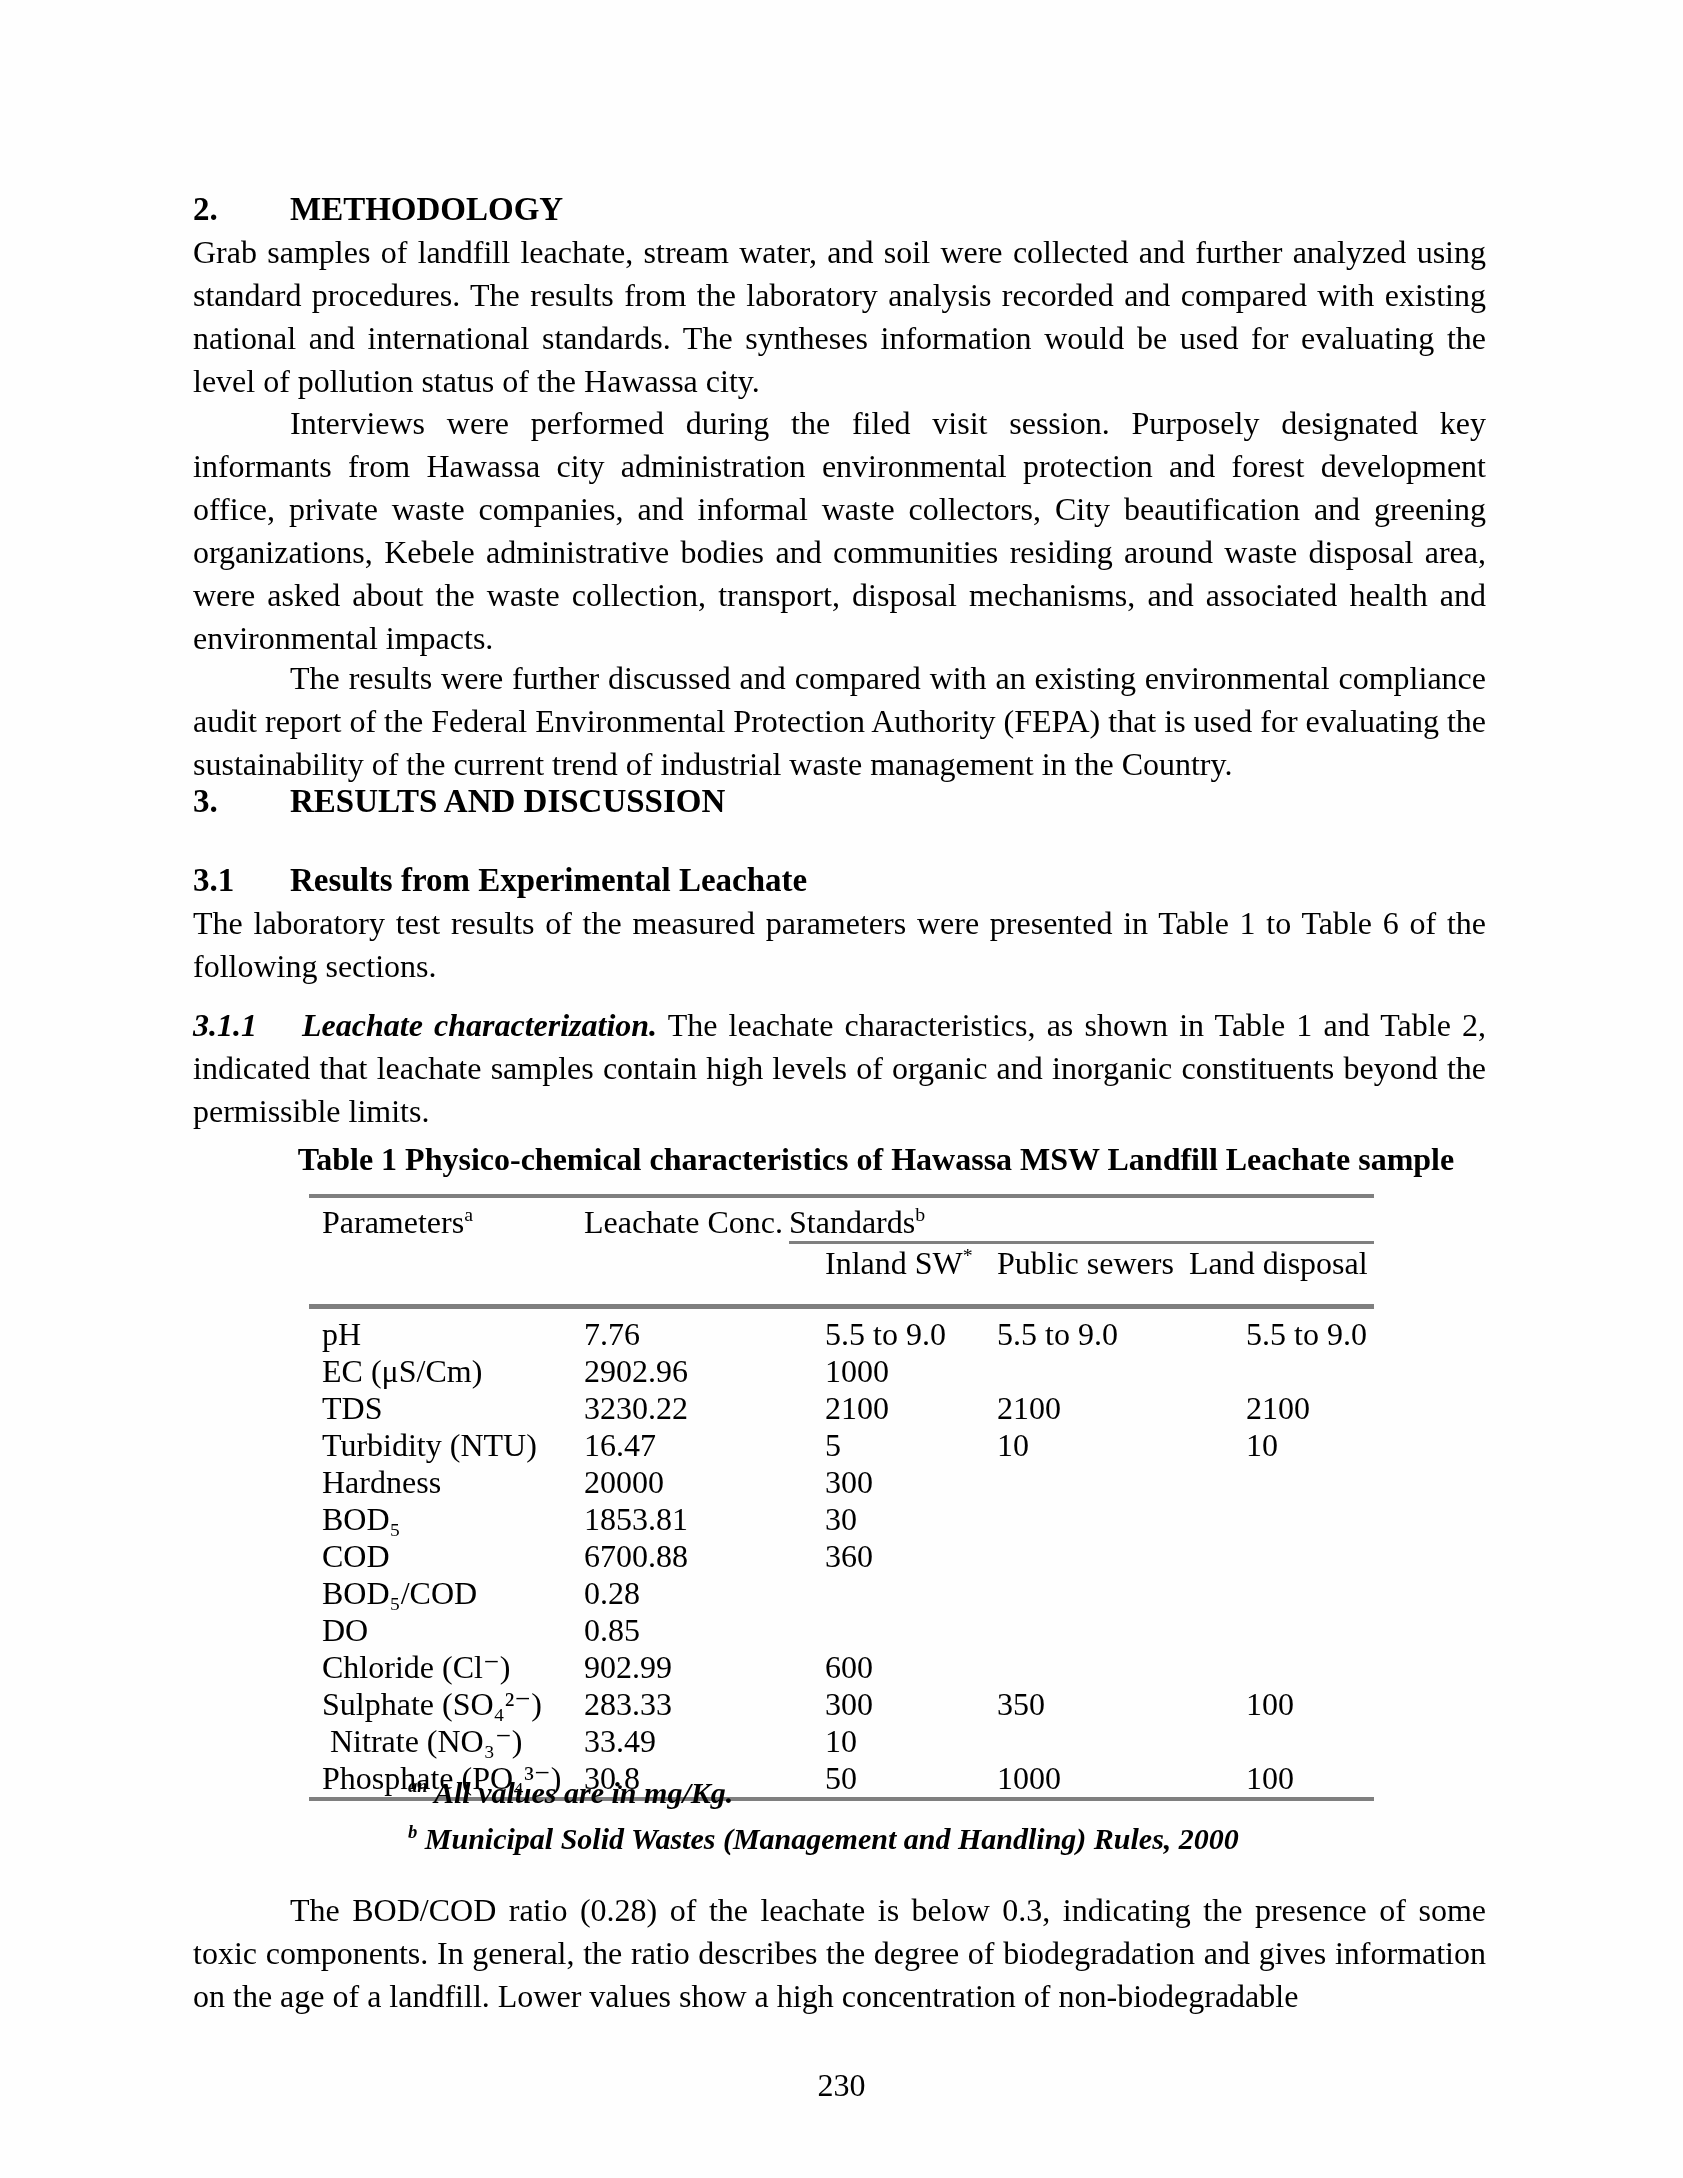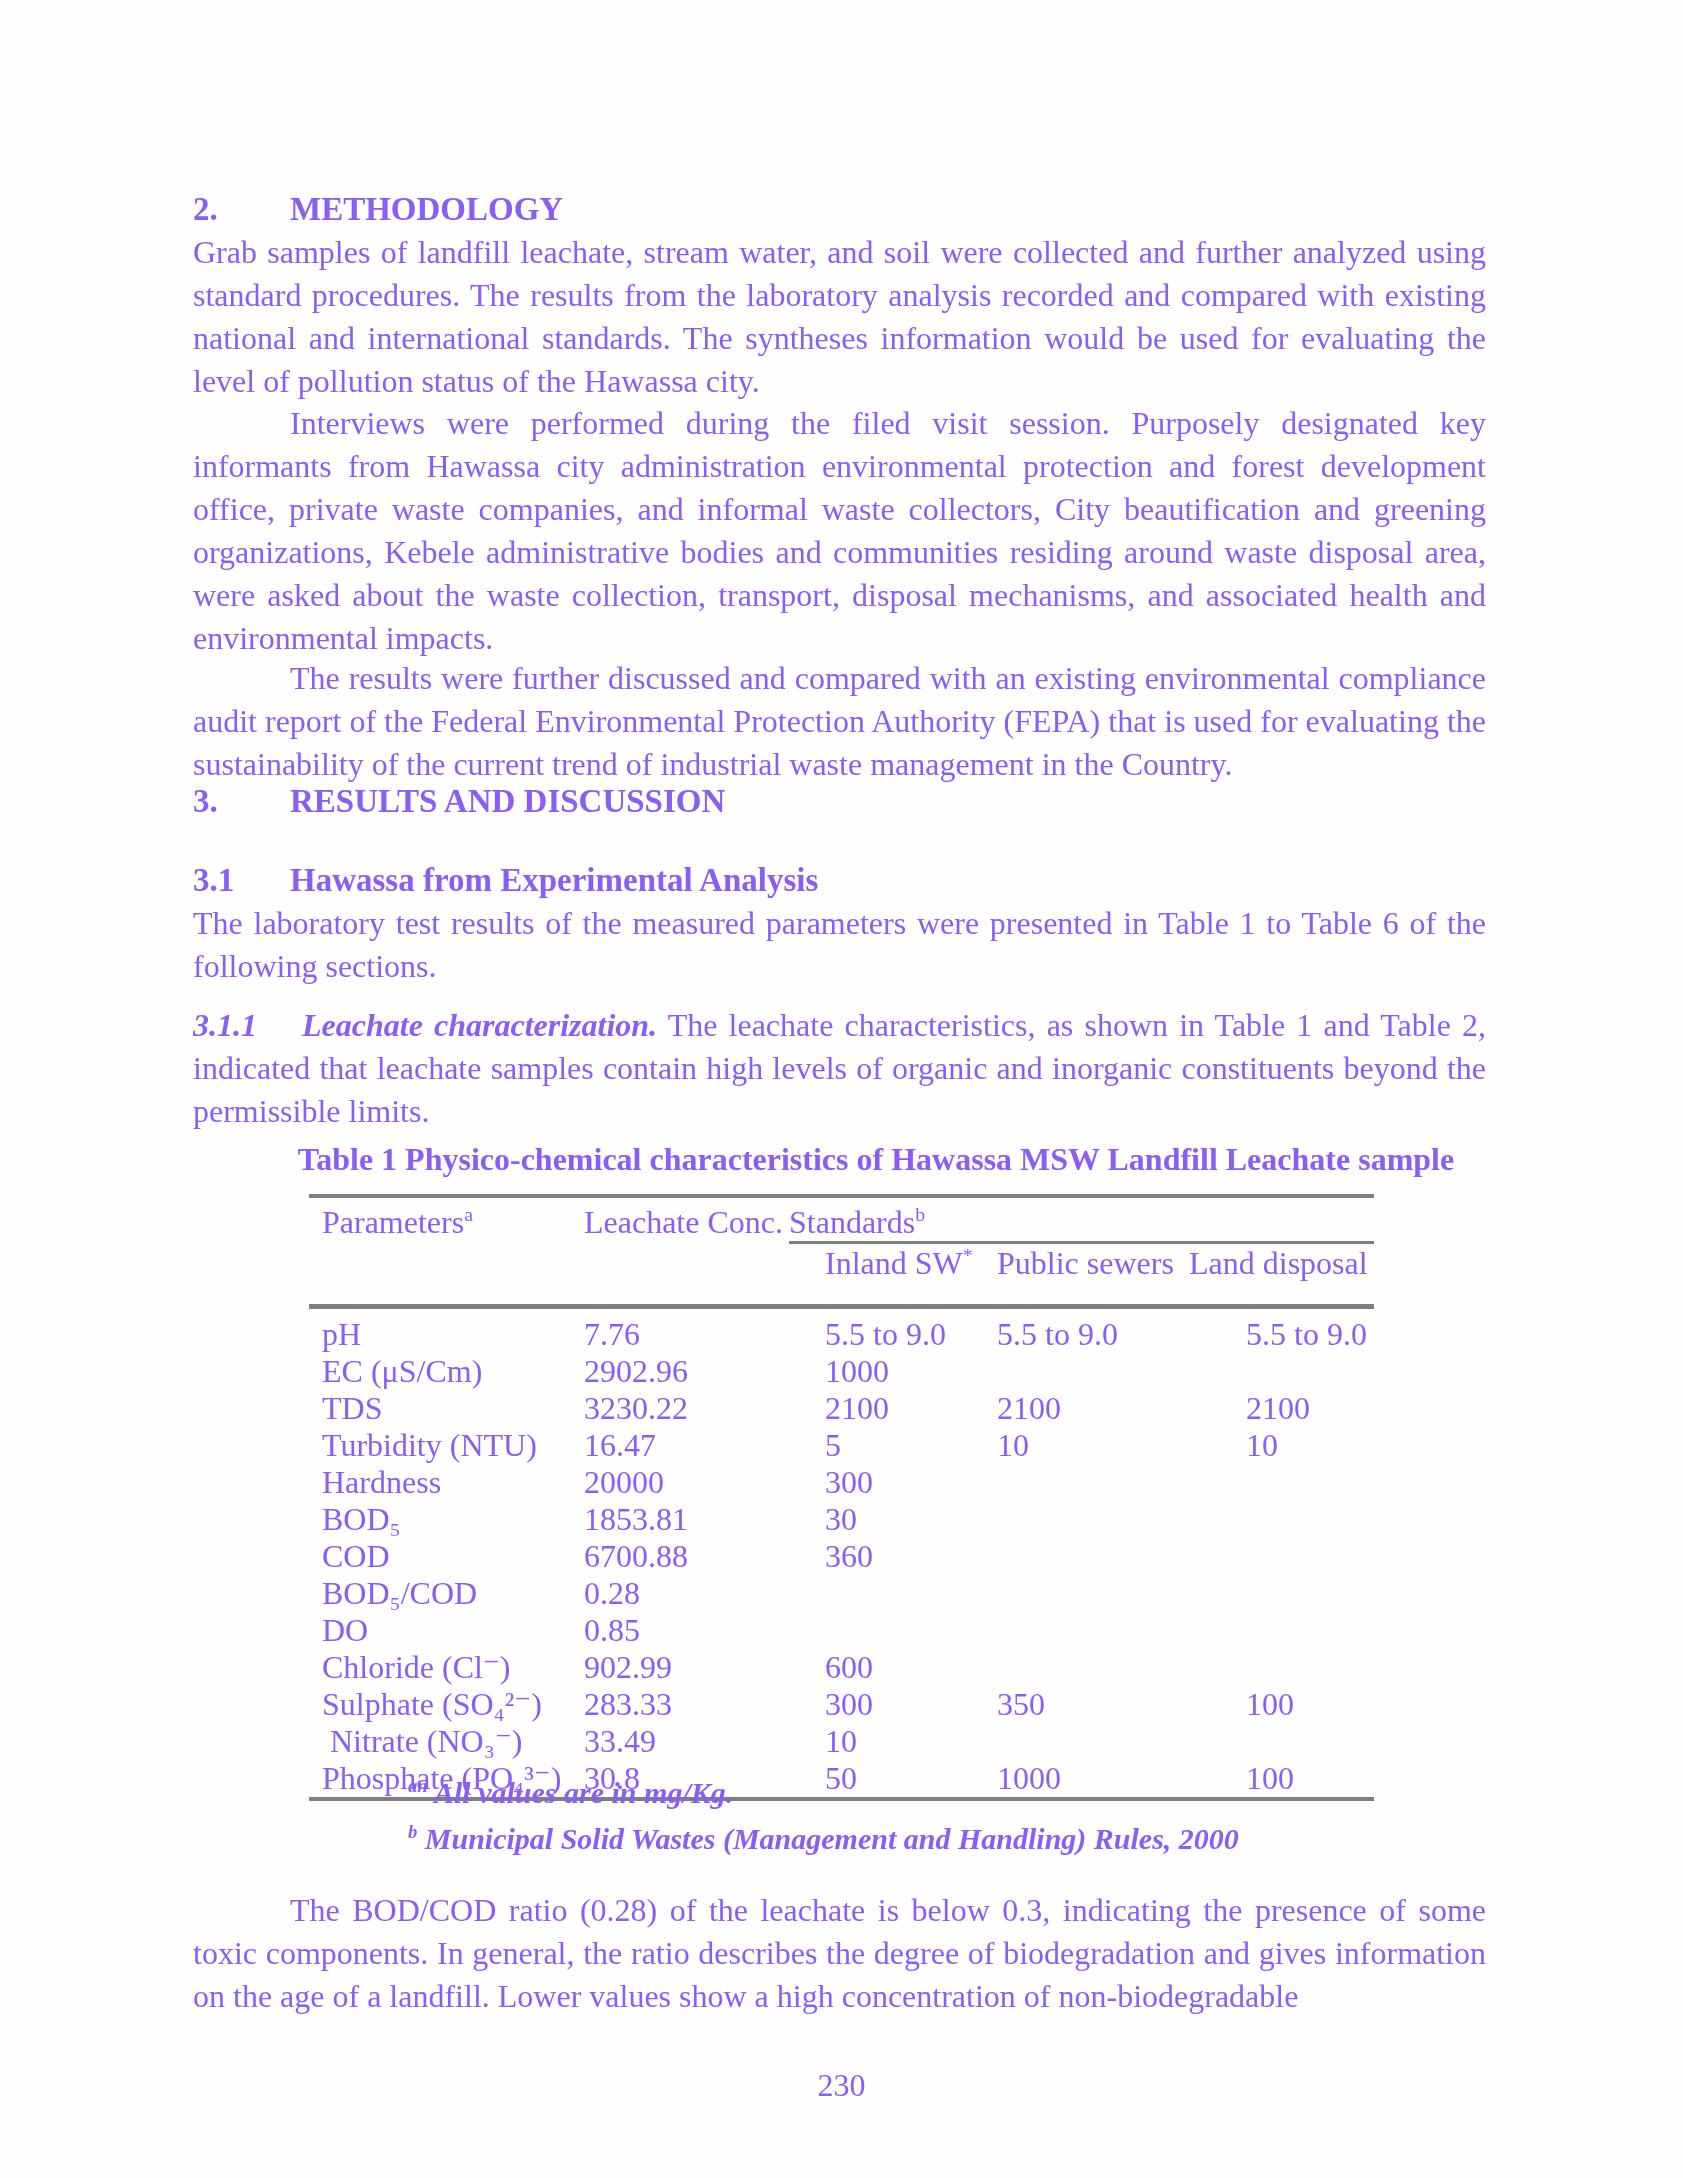--- a/index.html
+++ b/index.html
@@ -1,18 +1,18 @@
 <!DOCTYPE html>
 <html><head>
 <meta charset="utf-8">
 <style>
   html,body{margin:0;padding:0;background:#e9e9e9;}
   .page{
     position:relative;width:1683px;height:2178px;background:#fefefe;
-    font-family:"Liberation Serif","DejaVu Serif",serif;color:#8b5cf6;
+    font-family:"Liberation Serif","DejaVu Serif",serif;color:#000000;
     overflow:hidden;margin:0 auto;
   }
   .block{position:absolute;left:193px;width:1293px;}
   p.body{margin:0;font-size:32px;line-height:43px;text-align:justify;}
   .indent{text-indent:97px;}
   .h{margin:0;font-weight:bold;font-size:33px;line-height:43px;}
   .h-num{display:inline-block;min-width:97px;}
   .h-num-wide{display:inline-block;min-width:109px;}
   .bi{font-weight:bold;font-style:italic;}
   .tbl-title{position:absolute;left:193px;width:1366px;top:1139px;margin:0;
@@ -46,21 +46,21 @@
   <h2 class="block h" style="top:188px"><span class="h-num">2.</span><span>METHODOLOGY</span></h2>
 
   <p class="block body" style="top:231px">Grab samples of landfill leachate, stream water, and soil were collected and further analyzed using standard procedures. The results from the laboratory analysis recorded and compared with existing national and international standards. The syntheses information would be used for evaluating the level of pollution status of the Hawassa city.</p>
 
   <p class="block body indent" style="top:402px">Interviews were performed during the filed visit session. Purposely designated key informants from Hawassa city administration environmental protection and forest development office, private waste companies, and informal waste collectors, City beautification and greening organizations, Kebele administrative bodies and communities residing around waste disposal area, were asked about the waste collection, transport, disposal mechanisms, and associated health and environmental impacts.</p>
 
   <p class="block body indent" style="top:657px">The results were further discussed and compared with an existing environmental compliance audit report of the Federal Environmental Protection Authority (FEPA) that is used for evaluating the sustainability of the current trend of industrial waste management in the Country.</p>
 
   <h2 class="block h" style="top:780px"><span class="h-num">3.</span><span>RESULTS AND DISCUSSION</span></h2>
 
-  <h3 class="block h" style="top:859px"><span class="h-num">3.1</span><span>Hawassa from Experimental Analysis</span></h3>
+  <h3 class="block h" style="top:859px"><span class="h-num">3.1</span><span>Results from Experimental Leachate</span></h3>
 
   <p class="block body" style="top:902px">The laboratory test results of the measured parameters were presented in Table 1 to Table 6 of the following sections.</p>
 
   <p class="block body" style="top:1004px"><span class="h-num-wide bi">3.1.1</span><span class="bi">Leachate characterization.</span><span> The leachate characteristics, as shown in Table 1 and Table 2, indicated that leachate samples contain high levels of organic and inorganic constituents beyond the permissible limits.</span></p>
 
   <h4 class="tbl-title">Table 1 Physico-chemical characteristics of Hawassa MSW Landfill Leachate sample</h4>
 
   <div class="tblwrap">
     <table class="t1">
       <colgroup>

